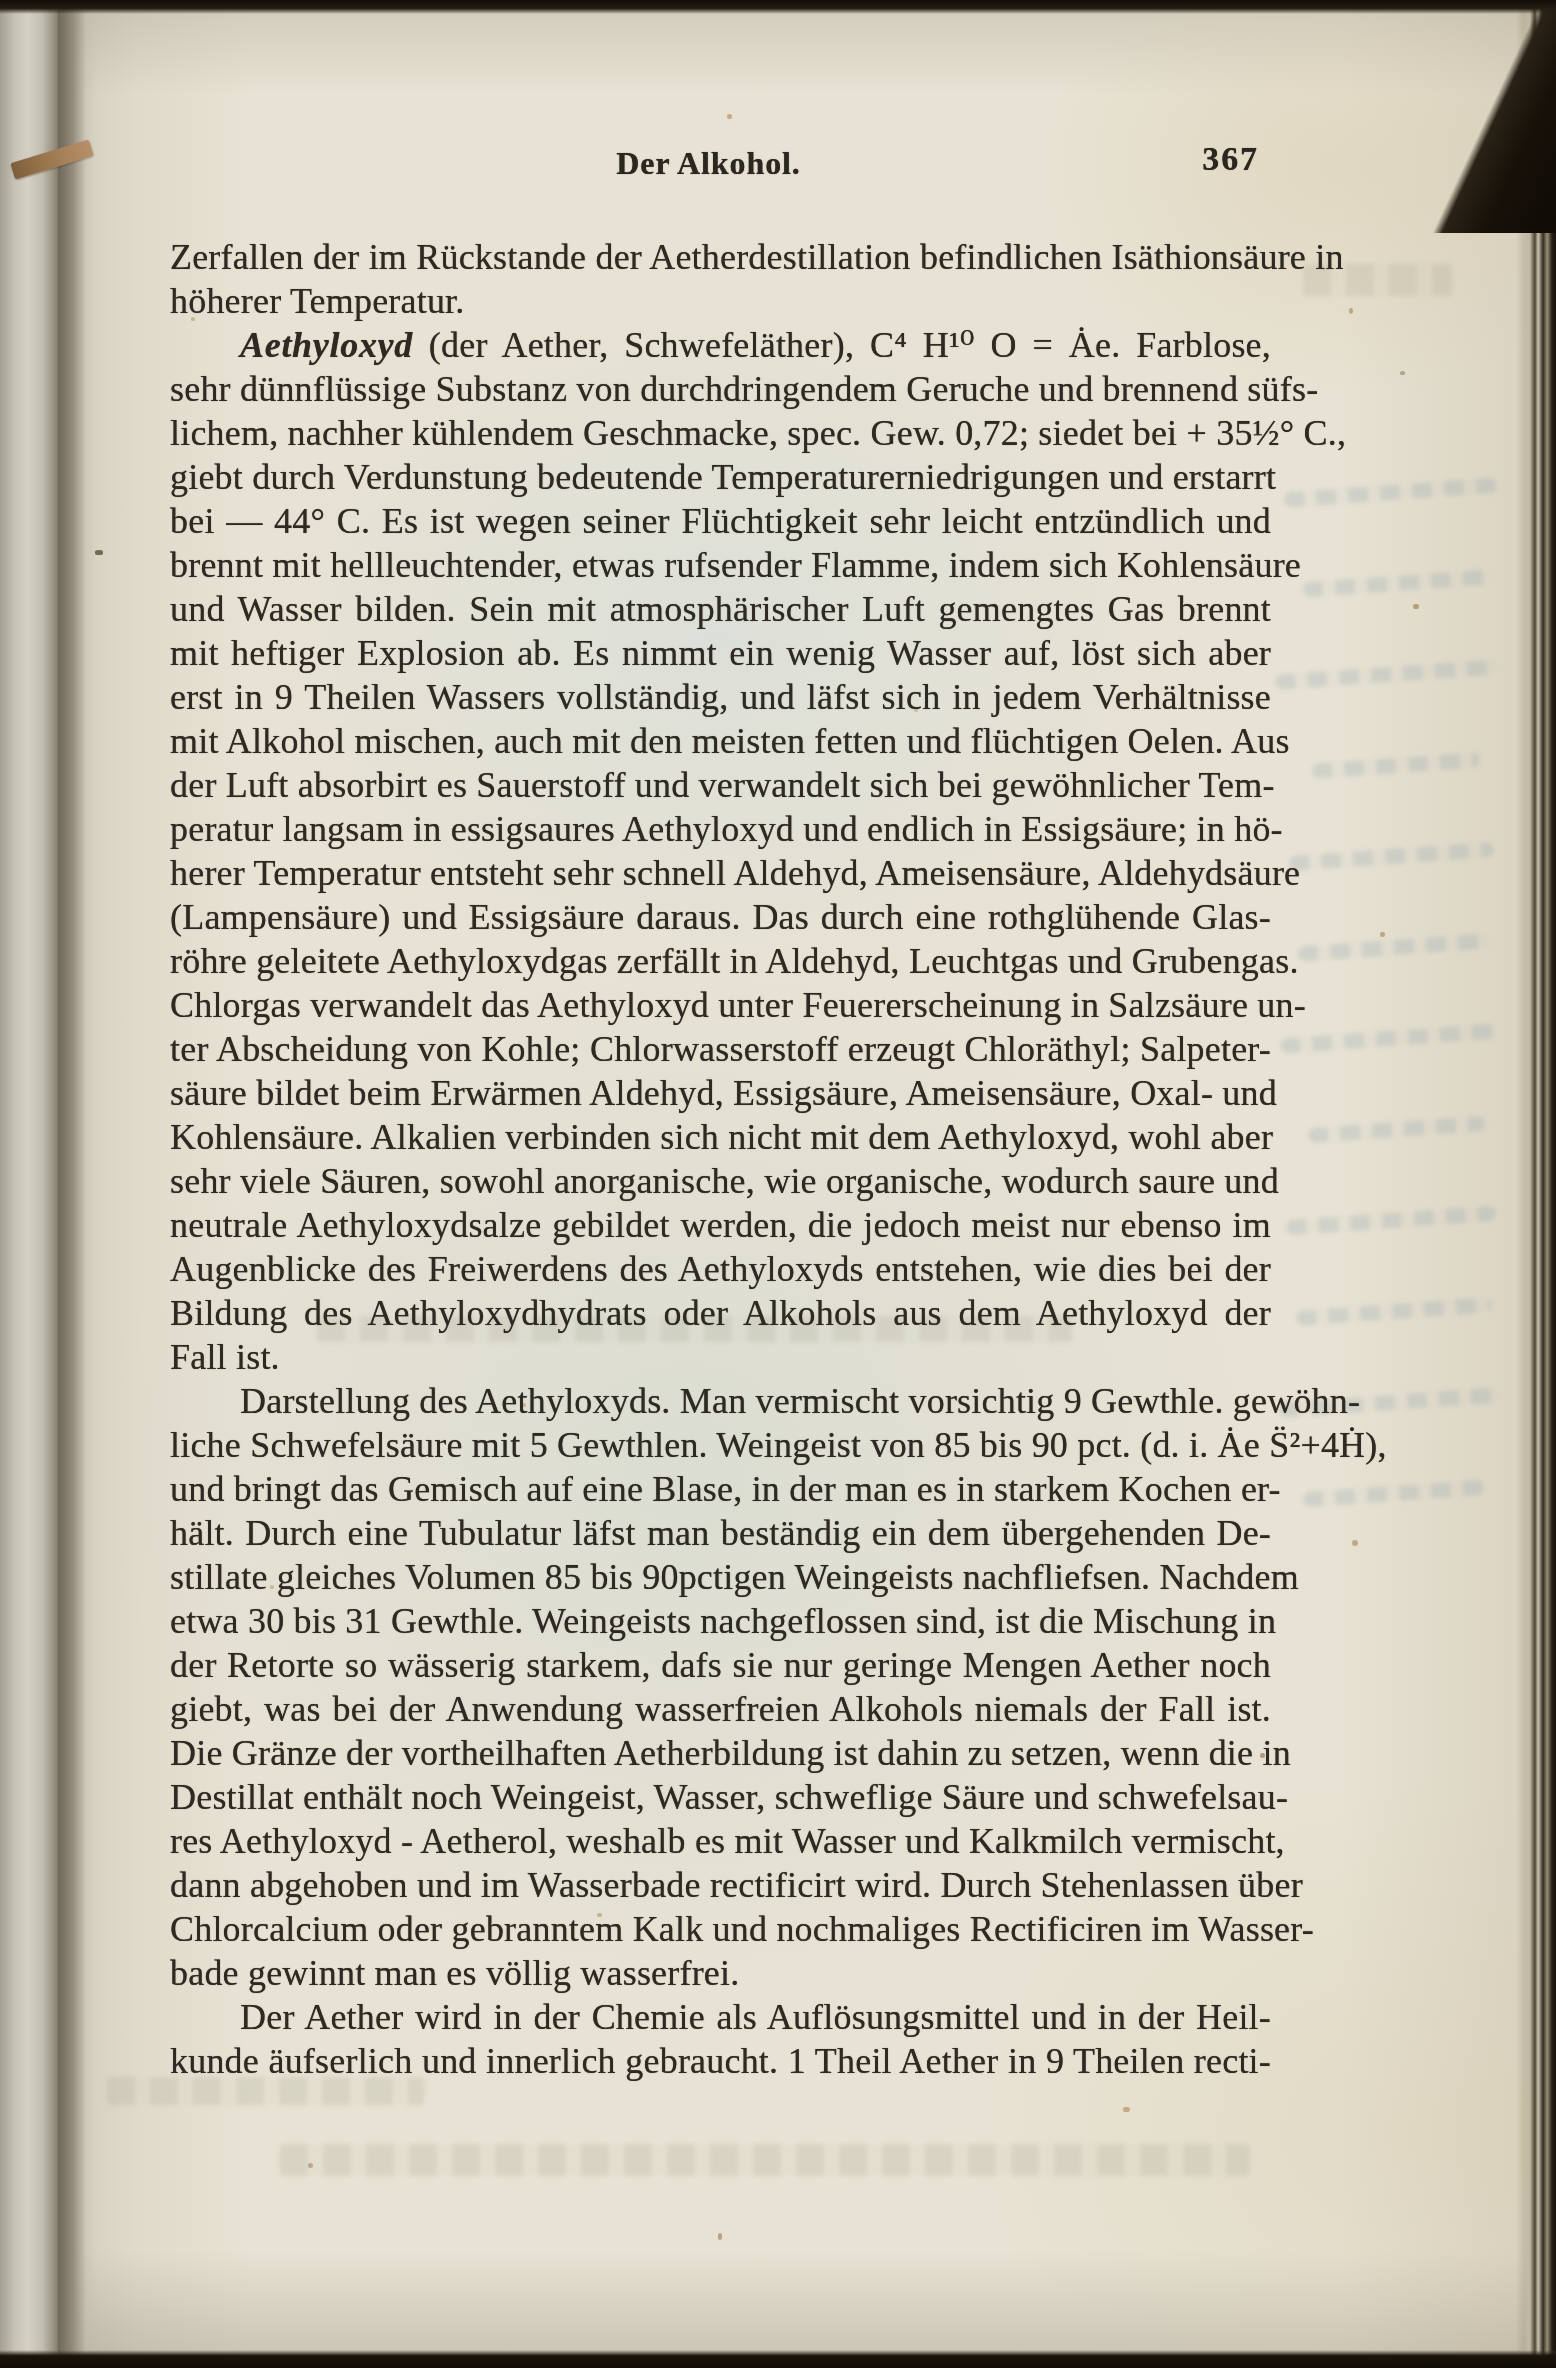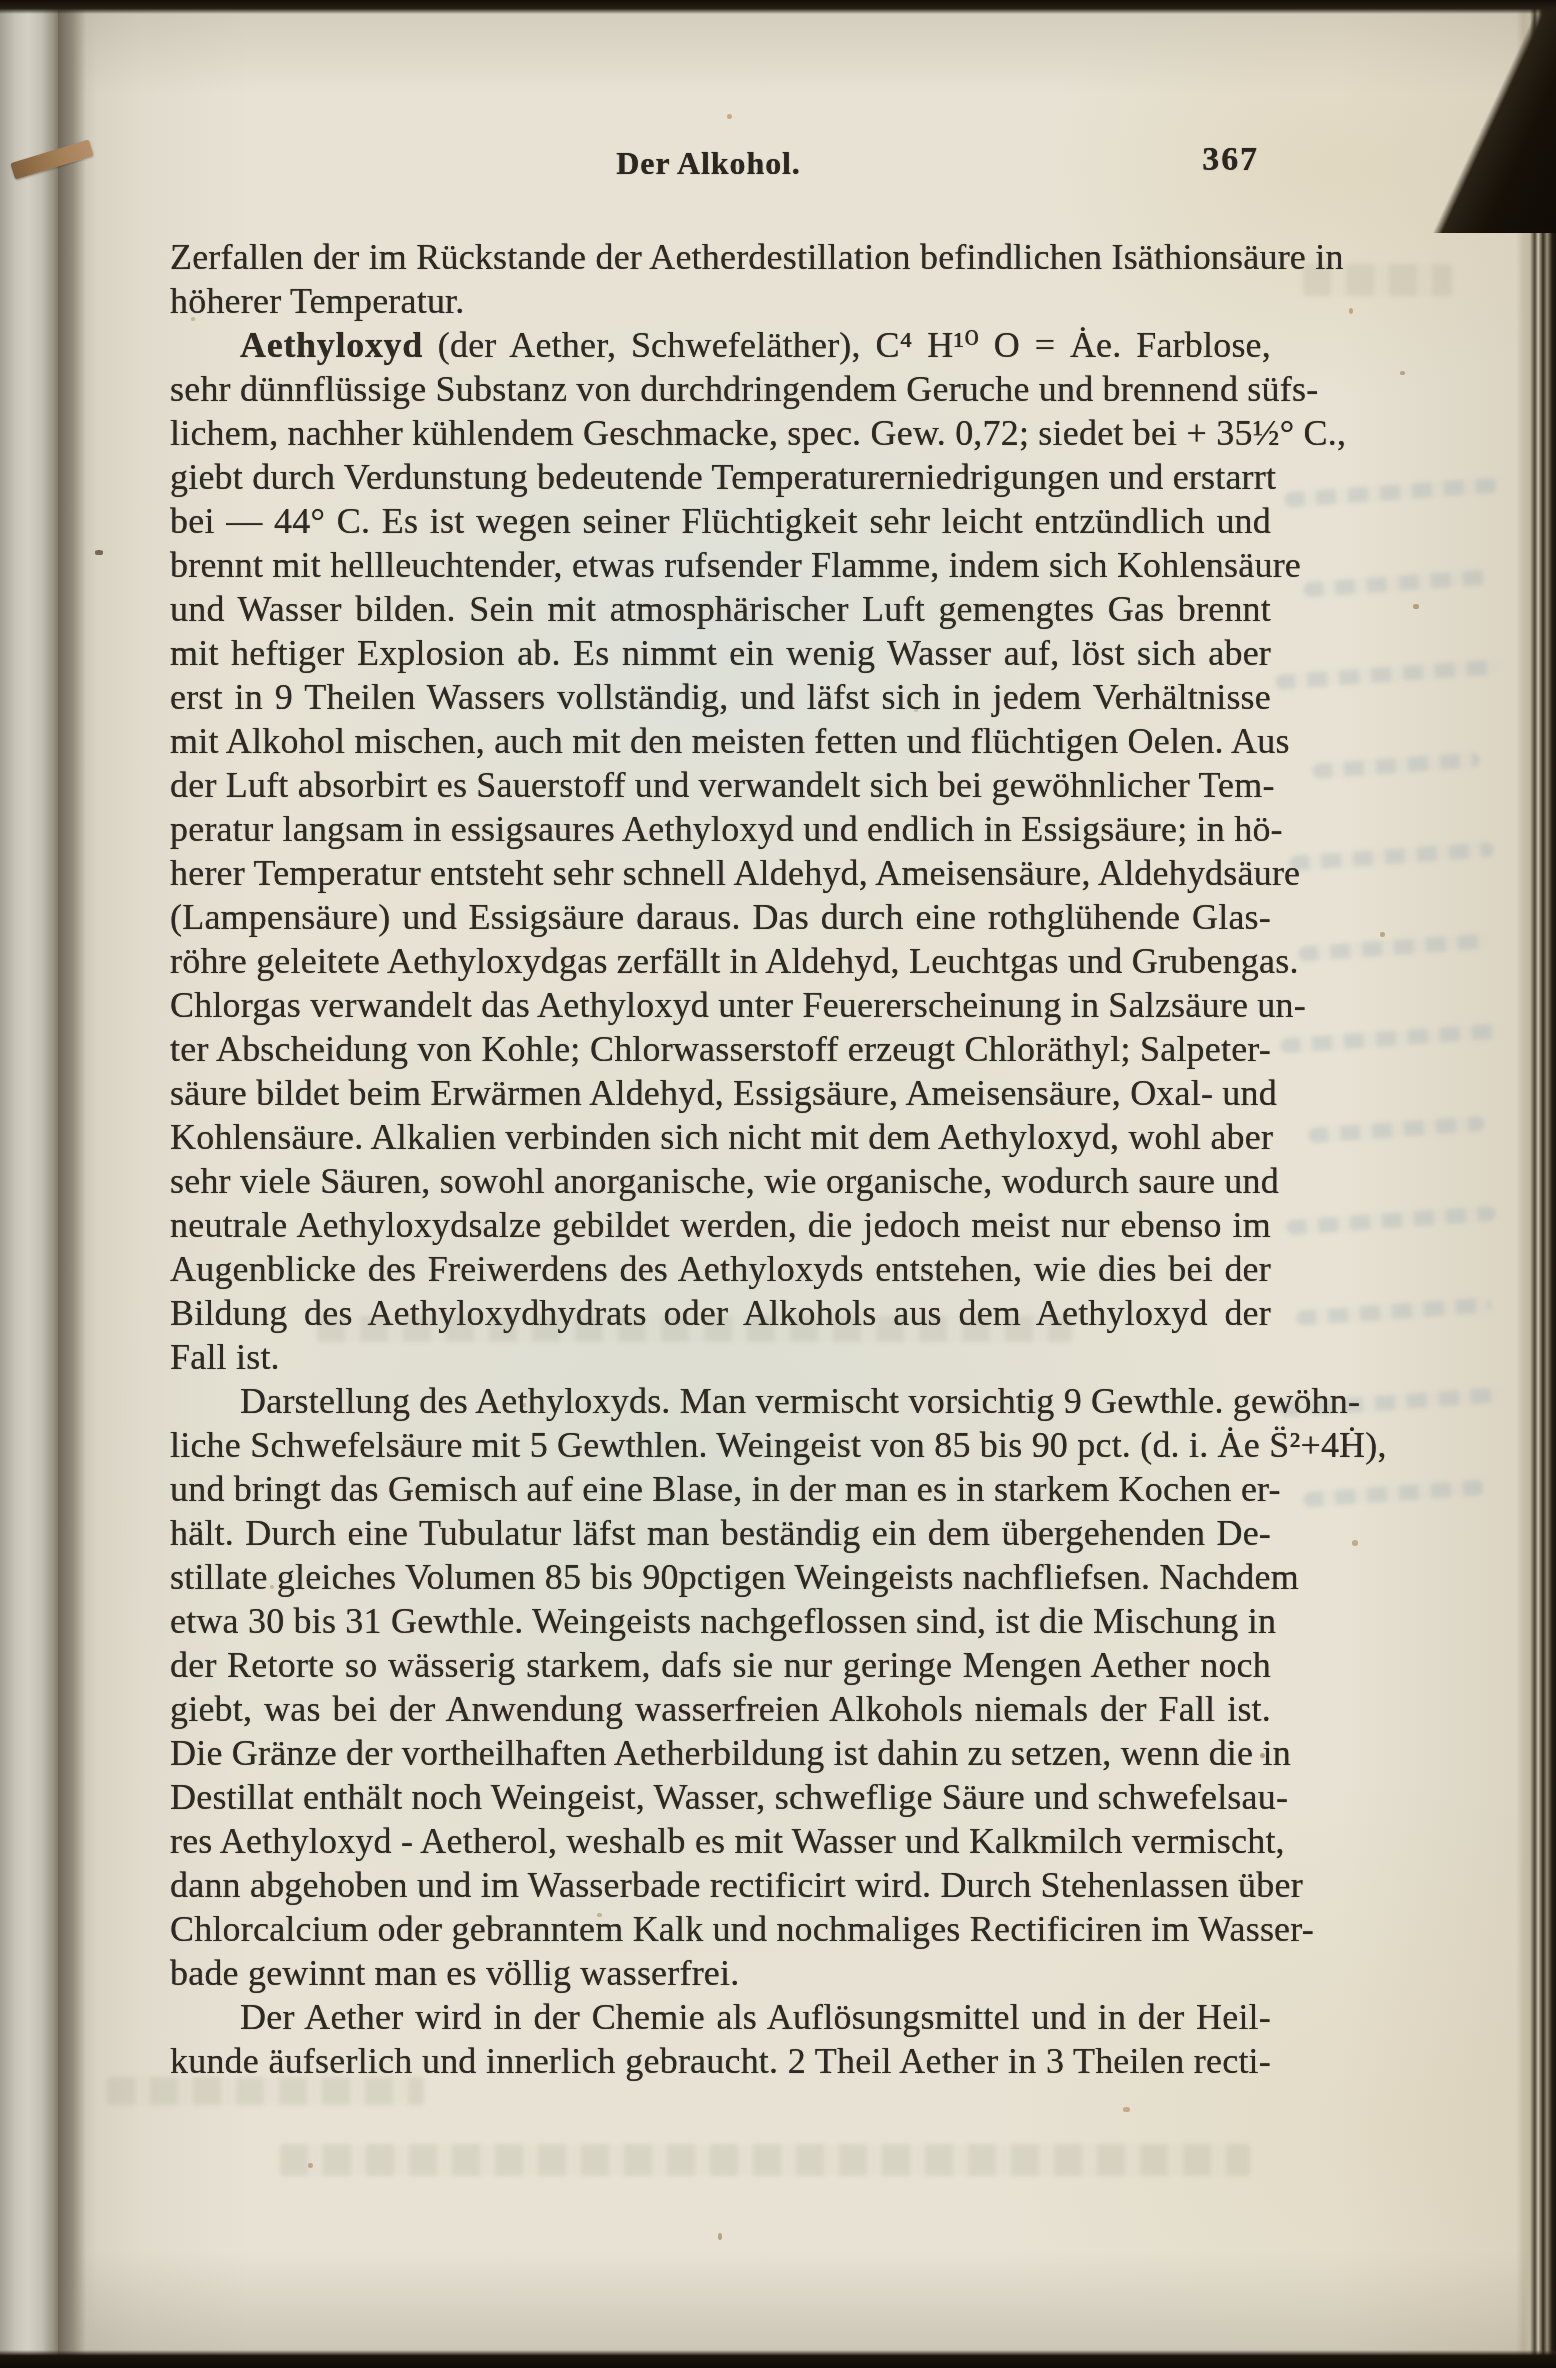--- a/index.html
+++ b/index.html
@@ -75,21 +75,21 @@
 
   .textblock{position:absolute;left:170px;top:235px;width:1101px;color:#2e2a23;}
   .ln{
     height:44px;line-height:44px;font-size:36px;
     text-align:justify;text-align-last:justify;
     white-space:nowrap;letter-spacing:0.2px;
     text-shadow:0 0 0.8px rgba(46,42,35,0.8);
   }
   .ln.end{text-align:right;text-align-last:left;}
   .ln.ind{text-indent:70px;}
-  .ital{font-weight:bold;letter-spacing:0.7px;}
+  .ital{font-style:italic;font-weight:bold;letter-spacing:0.7px;}
 </style>
 </head>
 <body>
 
 <div class="scan">
   <div class="page">
 
     <div class="ghost warm" style="left:1303px;top:264px;width:149px;height:32px;"></div>
     <div class="ghost warm" style="left:317px;top:1316px;width:755px;height:26px;"></div>
     <div class="ghost warm" style="left:107px;top:2077px;width:317px;height:28px;"></div>
@@ -166,21 +166,21 @@
       <div class="ln">etwa 30 bis 31 Gewthle. Weingeists nachgeflossen sind, ist die Mischung in</div>
       <div class="ln">der Retorte so wässerig starkem, dafs sie nur geringe Mengen Aether noch</div>
       <div class="ln">giebt, was bei der Anwendung wasserfreien Alkohols niemals der Fall ist.</div>
       <div class="ln">Die Gränze der vortheilhaften Aetherbildung ist dahin zu setzen, wenn die in</div>
       <div class="ln">Destillat enthält noch Weingeist, Wasser, schweflige Säure und schwefelsau-</div>
       <div class="ln">res Aethyloxyd - Aetherol, weshalb es mit Wasser und Kalkmilch vermischt,</div>
       <div class="ln">dann abgehoben und im Wasserbade rectificirt wird.  Durch Stehenlassen über</div>
       <div class="ln">Chlorcalcium oder gebranntem Kalk und nochmaliges Rectificiren im Wasser-</div>
       <div class="ln end">bade gewinnt man es völlig wasserfrei.</div>
       <div class="ln ind">Der Aether wird in der Chemie als Auflösungsmittel und in der Heil-</div>
-      <div class="ln">kunde äufserlich und innerlich gebraucht.  2 Theil Aether in 3 Theilen recti-</div>
+      <div class="ln">kunde äufserlich und innerlich gebraucht.  1 Theil Aether in 9 Theilen recti-</div>
     </div>
 
     <div class="prev-page"></div>
     <div class="gutter"></div>
     <div class="fragment"></div>
     <div class="fore-edge"></div>
     <div class="corner-wedge"></div>
     <div class="edge-top"></div>
     <div class="edge-bottom"></div>
   </div>

